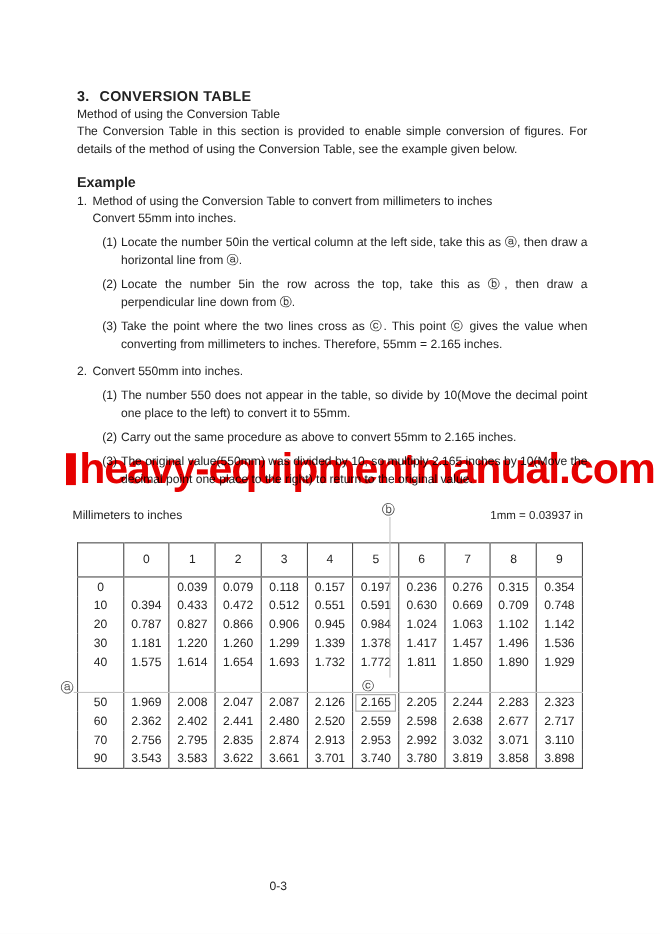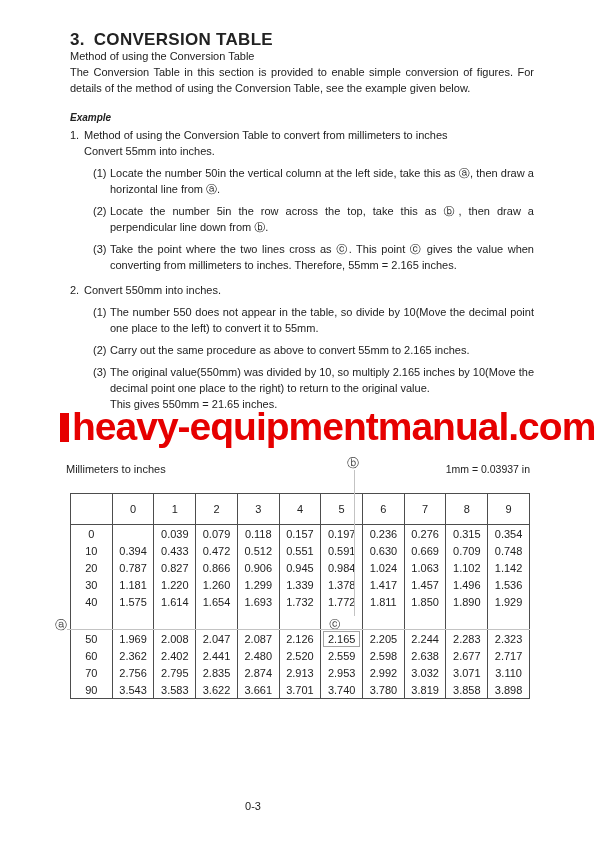--- a/index.html
+++ b/index.html
@@ -2,25 +2,25 @@
 <html><head>
 <meta charset="utf-8">
 <style>
   html,body{margin:0;padding:0;background:#e8e8e8;}
   .page{
     position:relative;width:600px;height:849px;background:#ffffff;
     font-family:"Liberation Sans","DejaVu Sans",sans-serif;
     color:#222;overflow:hidden;margin:0 auto;
   }
   .content{position:absolute;left:70px;top:0;width:464px;font-size:11px;line-height:16px;}
-  .doc-title{padding-top:32px;font-size:17px;font-weight:bold;letter-spacing:.3px;}
+  .doc-title{padding-top:80px;font-size:13px;font-weight:bold;letter-spacing:.3px;}
   .doc-title .tnum{margin-right:9px;}
   .intro{margin-top:0;}
   .intro .justify{text-align:justify;}
-  .example-heading{margin-top:14px;font-weight:bold;font-size:10px;font-style:italic;}
+  .example-heading{margin-top:14px;font-weight:bold;font-size:13px;}
   .item{margin-top:1px;}
   .item-head{display:flex;}
   .item-head .inum{width:14px;flex:0 0 14px;}
   .item-sub{margin-left:14px;}
   .steps{margin-left:23px;margin-top:6px;}
   .step{display:flex;margin-bottom:6px;}
   .step .snum{width:17px;flex:0 0 17px;}
   .step .sbody{flex:1;text-align:justify;}
   .step .sbody .line2{text-align:left;}
   .item2{margin-top:9px;}
@@ -112,21 +112,20 @@
           <div class="sbody">The number 550 does not appear in the table, so divide by 10(Move the decimal point one place to the left) to convert it to 55mm.</div>
         </div>
         <div class="step">
           <span class="snum">(2)</span>
           <div class="sbody">Carry out the same procedure as above to convert 55mm to 2.165 inches.</div>
         </div>
         <div class="step">
           <span class="snum">(3)</span>
           <div class="sbody">
             <div>The original value(550mm) was divided by 10, so multiply 2.165 inches by 10(Move the decimal point one place to the right) to return to the original value.</div>
-            <div class="line2">This gives 550mm = 21.65 inches.</div>
           </div>
         </div>
       </div>
     </div>
 
   </div>
 
   <div class="watermark" style="color: rgb(230, 0, 0);"><span class="wbar" style="background: rgb(230, 0, 0);"></span><span>heavy-equipmentmanual.com</span></div>
 
   <div class="table-area">

